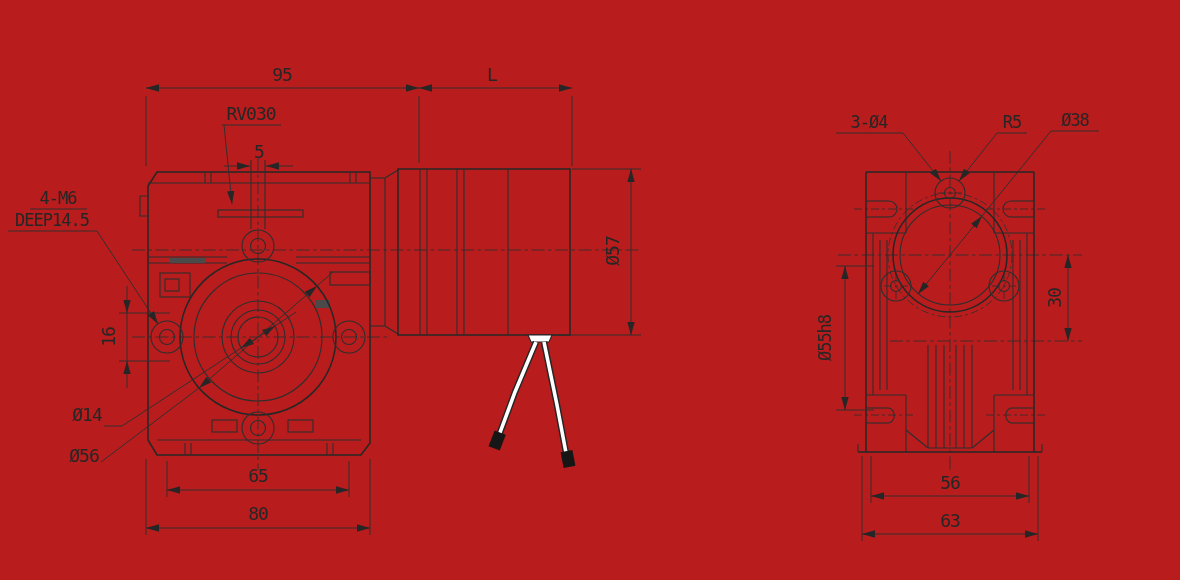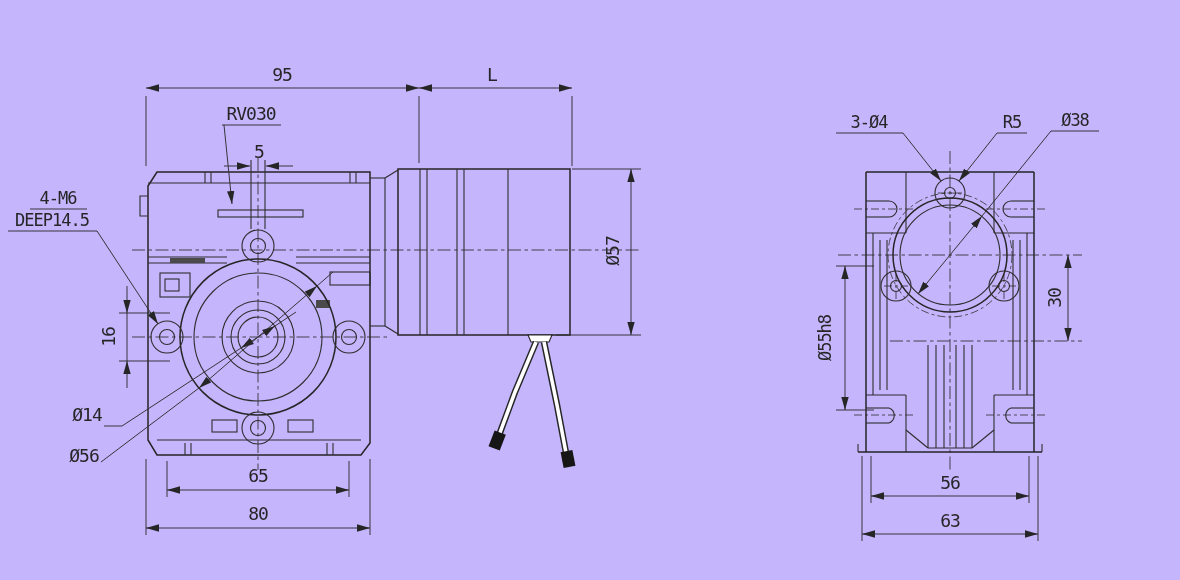--- a/index.html
+++ b/index.html
@@ -1,16 +1,16 @@
 <!DOCTYPE html>
 <html><head>
 <meta charset="utf-8">
 <style>
   html,body{margin:0;padding:0;background:#ffffff;}
-  .stage{position:relative;width:1180px;height:580px;background:#c4b5fd;overflow:hidden;}
+  .stage{position:relative;width:1180px;height:580px;background:#b91c1c;overflow:hidden;}
   svg{display:block;}
   text{font-family:"DejaVu Sans Mono","Liberation Mono",monospace;fill:#262626;}
   .dimtxt{font-size:18px;letter-spacing:-1px;}
   .dimtxt-sm{font-size:17px;letter-spacing:-1px;}
   .outline{stroke:#262626;stroke-width:1.5;fill:none;}
   .detail{stroke:#2e2e2e;stroke-width:1.1;fill:none;}
   .dim{stroke:#2e2e2e;stroke-width:0.95;fill:none;}
   .cl{stroke:#2e2e2e;stroke-width:0.85;fill:none;stroke-dasharray:13 3.5 3.5 3.5;}
   .cl2{stroke:#2e2e2e;stroke-width:0.8;fill:none;stroke-dasharray:8 3 3 3;}
   .darkfill{fill:#4a4a4a;stroke:none;}

